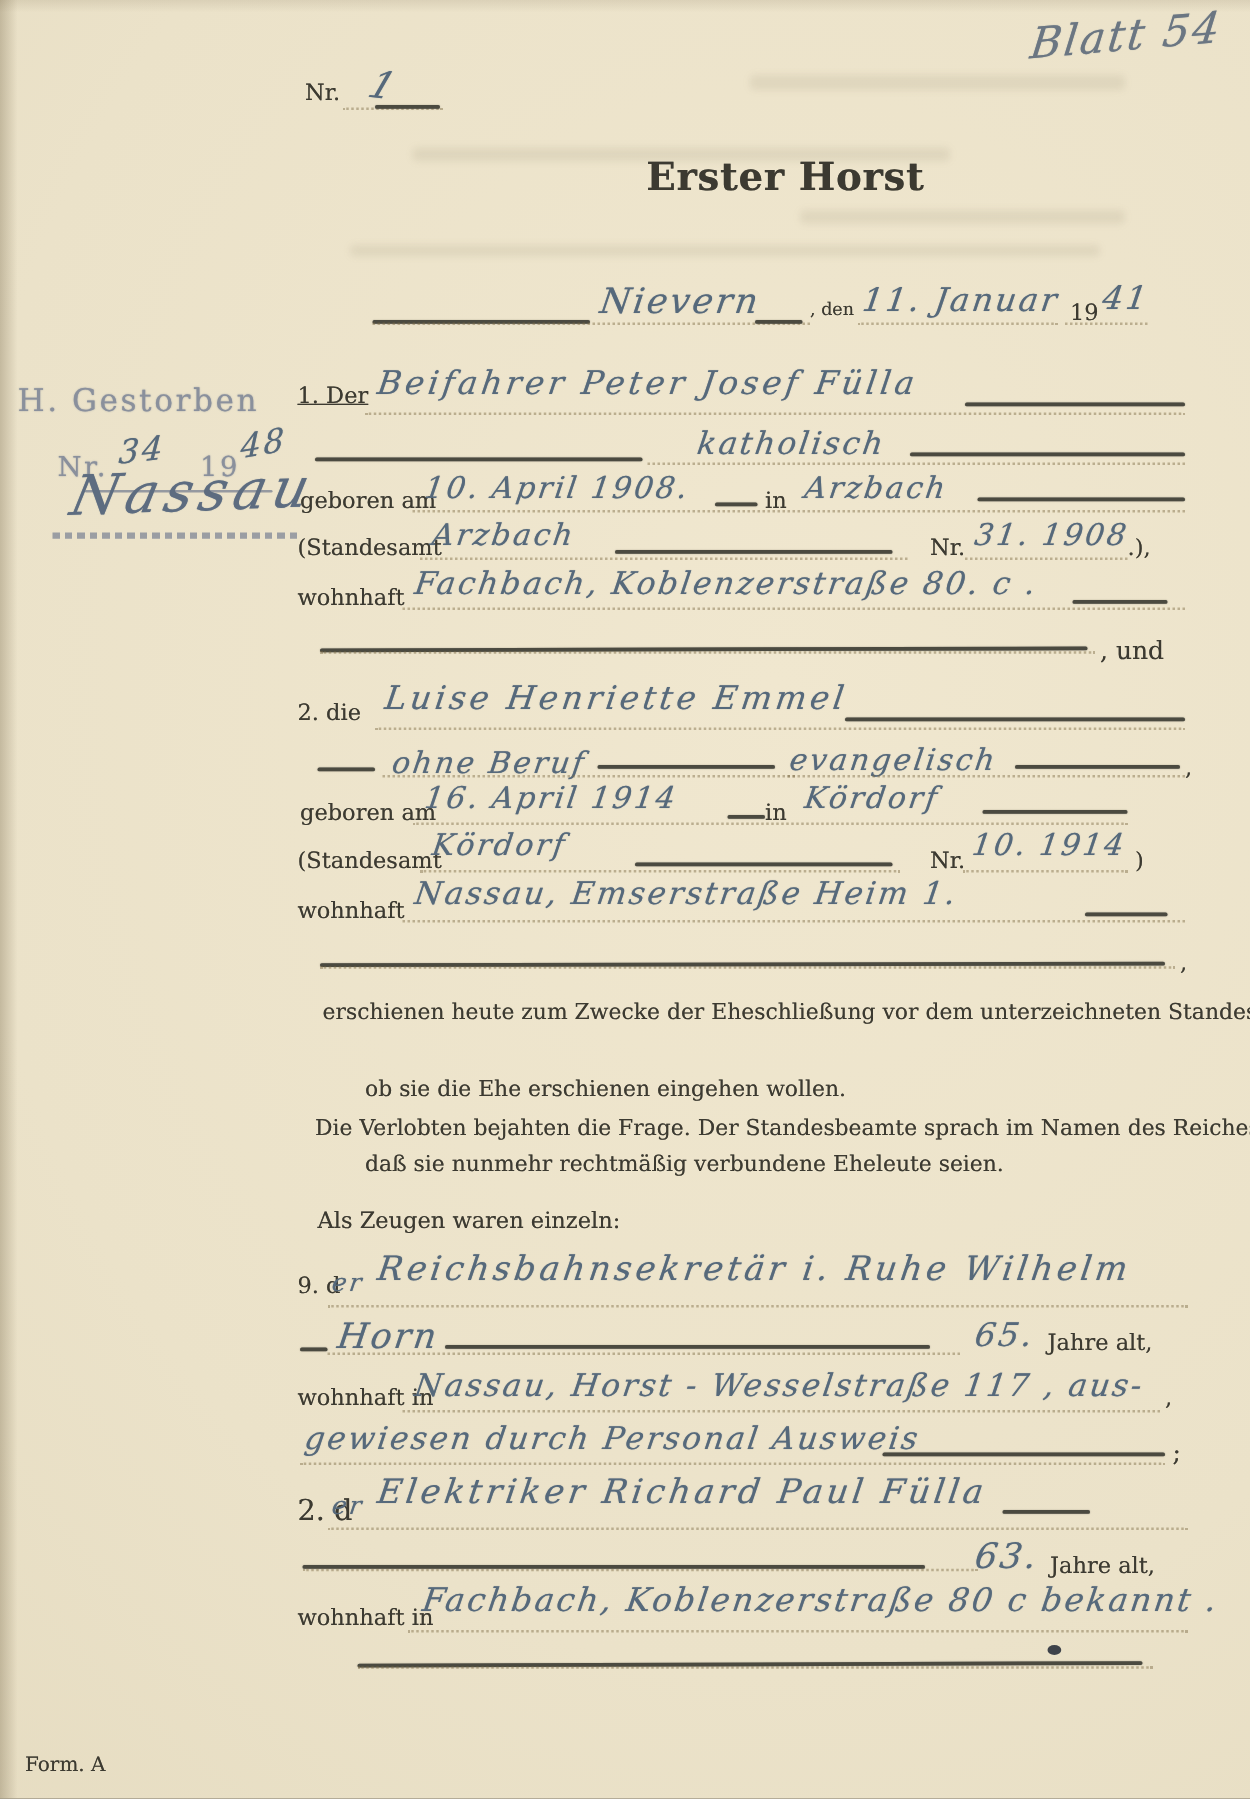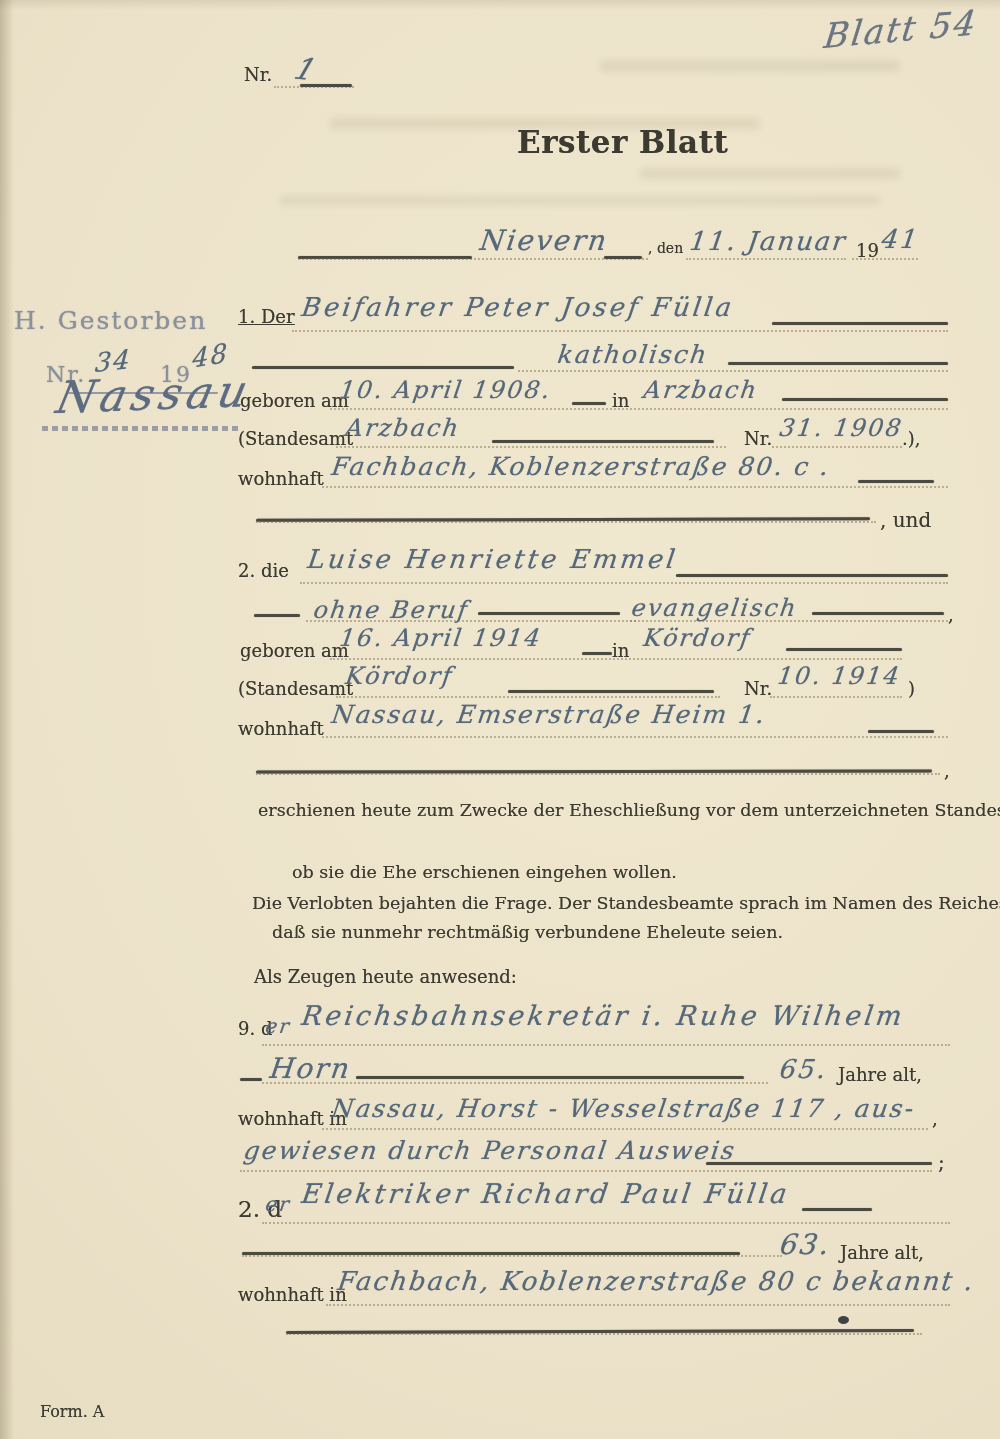--- a/index.html
+++ b/index.html
@@ -44,21 +44,21 @@
   <div class="ghost" style="left:640px;top:168px;width:260px;height:11px;"></div>
   <div class="ghost" style="left:280px;top:196px;width:600px;height:9px;"></div>
 
   <span class="hw" style="left:822px;top:16px;font-size:34px;color:#6b7682;transform:rotate(-5deg) skewX(-12deg);">Blatt 54</span>
 
   <span class="pr" style="left:244px;top:64px;font-size:18px;">Nr.</span>
   <div class="dotl" style="left:274px;top:86px;width:80px;"></div>
   <div class="bar" style="left:300px;top:84px;width:52px;"></div>
   <span class="hw" style="left:290px;top:50px;font-size:30px;transform:rotate(6deg) skewX(-14deg);">1</span>
 
-  <span class="pr frak" style="left:517px;top:124px;font-size:31px;">Erster Blatt</span>
+  <span class="pr frak" style="left:517px;top:124px;font-size:31px;">Erster Horst</span>
 
   <div class="bar" style="left:298px;top:256px;width:174px;"></div>
   <div class="dotl" style="left:298px;top:258px;width:350px;"></div>
   <span class="hw" style="left:478px;top:224px;font-size:28px;">Nievern</span>
   <div class="bar" style="left:604px;top:256px;width:38px;"></div>
   <span class="pr" style="left:648px;top:240px;font-size:14px;">, den</span>
   <span class="hw" style="left:688px;top:226px;font-size:26px;">11. Januar</span>
   <div class="dotl" style="left:686px;top:258px;width:160px;"></div>
   <span class="pr" style="left:856px;top:240px;font-size:18px;">19</span>
   <span class="hw" style="left:880px;top:224px;font-size:26px;">41</span>
@@ -145,22 +145,22 @@
   <div class="dotl" style="left:322px;top:736px;width:626px;"></div>
   <div class="bar" style="left:868px;top:730px;width:66px;"></div>
 
   <div class="bar" style="left:256px;top:770px;width:676px;transform:rotate(-.1deg);"></div>
   <div class="dotl" style="left:256px;top:773px;width:684px;"></div>
   <span class="pr" style="left:944px;top:760px;font-size:18px;">,</span>
 
   <span class="pr" style="left:258px;top:800px;font-size:17.5px;">erschienen heute zum Zwecke der Eheschließung vor dem unterzeichneten Standesbeamten.</span>
   <span class="pr" style="left:292px;top:862px;font-size:17.5px;">ob sie die Ehe erschienen eingehen wollen.</span>
   <span class="pr" style="left:252px;top:893px;font-size:17.5px;">Die Verlobten bejahten die Frage. Der Standesbeamte sprach im Namen des Reiches aus,</span>
-  <span class="pr" style="left:272px;top:922px;font-size:17.5px;">daß sie nunmehr rechtmäßig verbundene Eheleute seien.</span>
-  <span class="pr" style="left:254px;top:966px;font-size:18px;">Als Zeugen heute anwesend:</span>
+  <span class="pr" style="left:292px;top:922px;font-size:17.5px;">daß sie nunmehr rechtmäßig verbundene Eheleute seien.</span>
+  <span class="pr" style="left:254px;top:966px;font-size:18px;">Als Zeugen waren einzeln:</span>
 
   <span class="pr" style="left:238px;top:1018px;font-size:18px;">9. d</span>
   <span class="hw" style="left:264px;top:1014px;font-size:20px;">er</span>
   <span class="hw" style="left:300px;top:1000px;font-size:27px;letter-spacing:3px;">Reichsbahnsekretär i. Ruhe Wilhelm</span>
   <div class="dotl" style="left:262px;top:1044px;width:688px;"></div>
 
   <div class="bar" style="left:240px;top:1078px;width:22px;"></div>
   <span class="hw" style="left:268px;top:1052px;font-size:28px;">Horn</span>
   <div class="bar" style="left:356px;top:1076px;width:388px;"></div>
   <div class="dotl" style="left:262px;top:1082px;width:506px;"></div>
@@ -189,15 +189,15 @@
   <span class="pr" style="left:840px;top:1242px;font-size:18px;">Jahre alt,</span>
 
   <span class="pr" style="left:238px;top:1284px;font-size:18px;">wohnhaft in</span>
   <span class="hw" style="left:336px;top:1266px;font-size:26px;">Fachbach,  Koblenzerstraße 80 c bekannt .</span>
   <div class="dotl" style="left:326px;top:1304px;width:624px;"></div>
   <div class="blot" style="left:838px;top:1316px;width:11px;height:8px;"></div>
 
   <div class="bar" style="left:286px;top:1330px;width:628px;transform:rotate(-.2deg);"></div>
   <div class="dotl" style="left:286px;top:1333px;width:636px;"></div>
 
-  <span class="pr" style="left:40px;top:1402px;font-size:16px;text-align:center;">Form. A</span>
+  <span class="pr" style="left:20px;top:1402px;font-size:16px;text-align:center;">Form. A</span>
 
 </div>
 
 </body></html>

